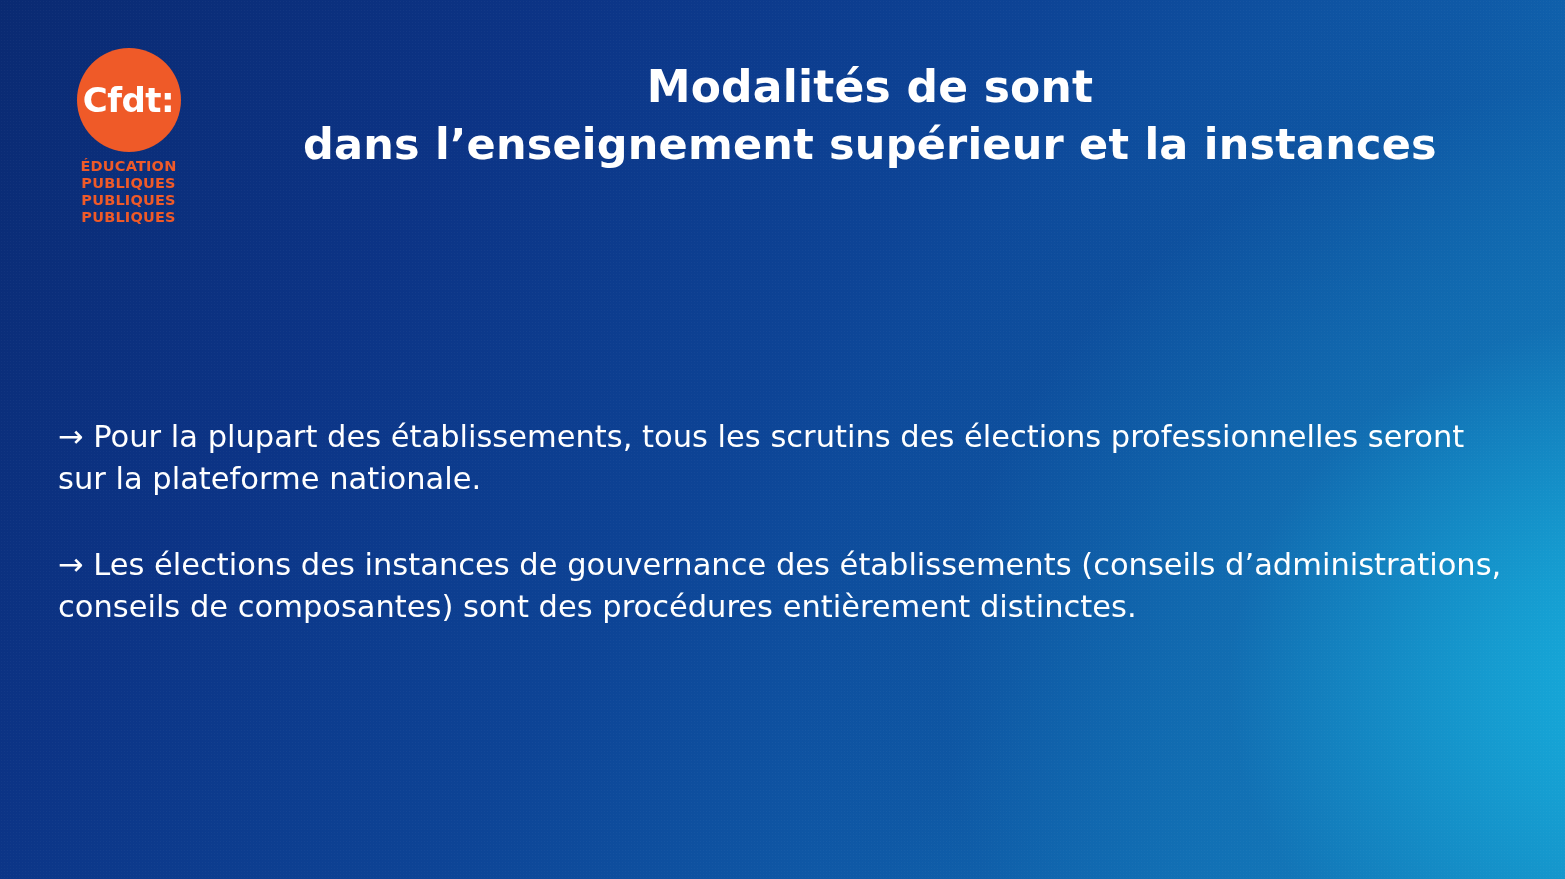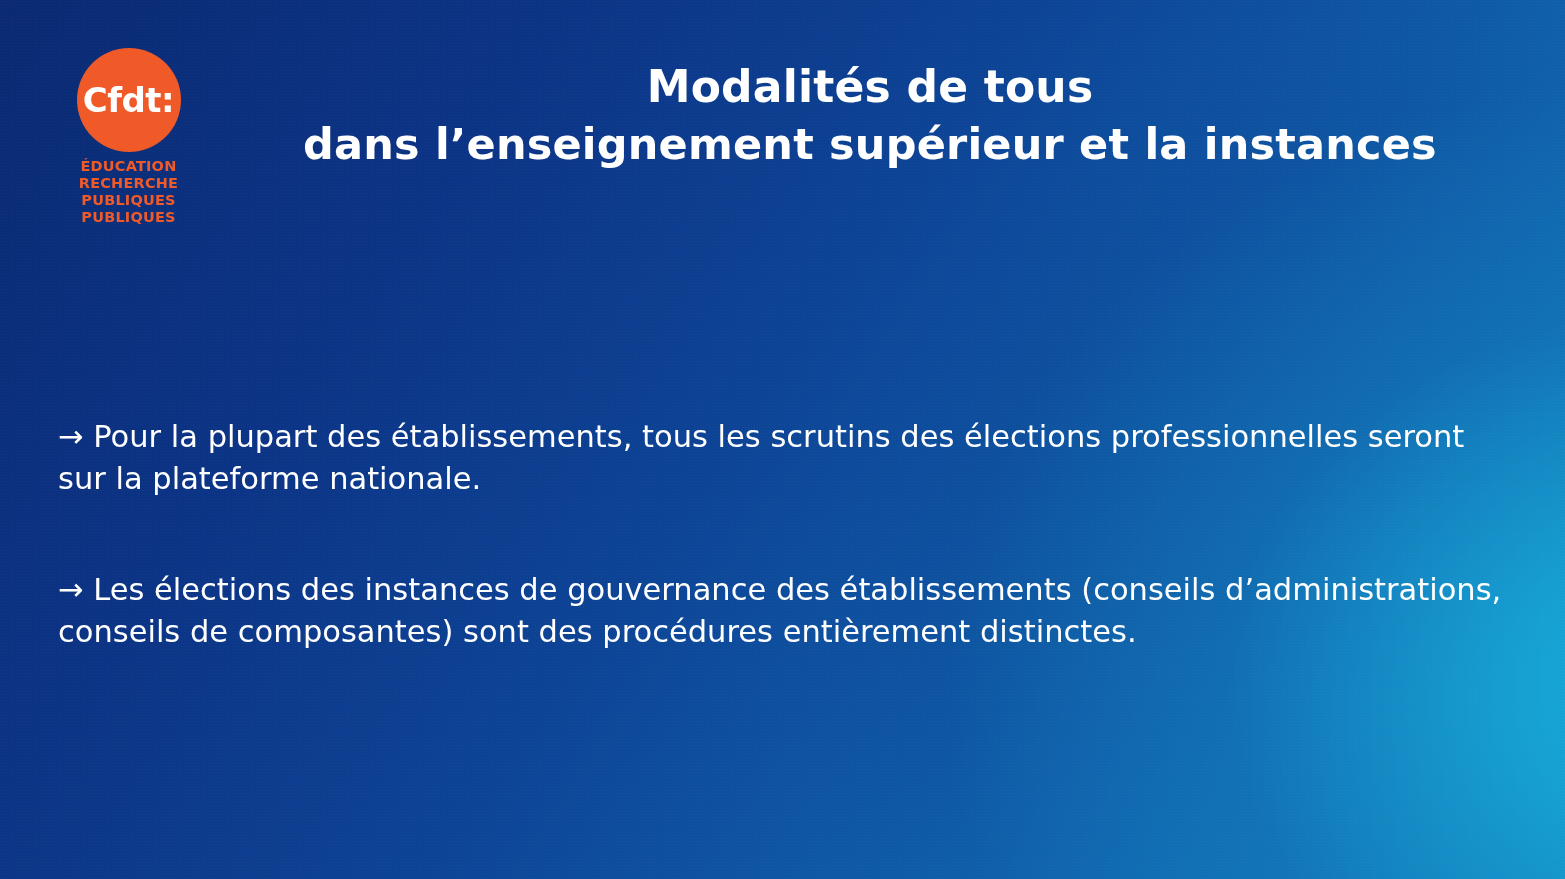--- a/index.html
+++ b/index.html
@@ -98,44 +98,44 @@
     left: 58px;
     right: 50px;
     top: 385px;
     z-index: 2;
   }
   .para {
     color: #ffffff;
     font-size: 30.5px;
     line-height: 1.38;
     font-family: "DejaVu Sans", sans-serif;
-    margin-bottom: 69px;
+    margin-bottom: 44px;
     text-indent: 0;
   }
   .para:last-child {
     margin-bottom: 17px;
   }
 </style>
 </head>
 <body>
 
 <div class="slide">
 
   <div class="logo">
     <div class="logo-badge">
       <span class="logo-badge-text">Cfdt:</span>
     </div>
     <div class="logo-sub">
-      <div>ÉDUCATION RECHERCHE</div>
+      <div>ÉDUCATION PUBLIQUES</div>
       <div>PUBLIQUES PUBLIQUES</div>
     </div>
   </div>
 
   <div class="title-block">
-    <div class="title-line line1">Modalités de tous</div>
+    <div class="title-line line1">Modalités de sont</div>
     <div class="title-line line2">dans l’enseignement supérieur et la instances</div>
   </div>
 
   <div class="body-block">
     <p class="para">→ Pour la plupart des établissements, tous les scrutins des élections professionnelles seront sur la plateforme nationale.</p>
     <p class="para">→ Les élections des instances de gouvernance des établissements (conseils d’administrations, conseils de composantes) sont des procédures entièrement distinctes.</p>
   </div>
 
 </div>
 

